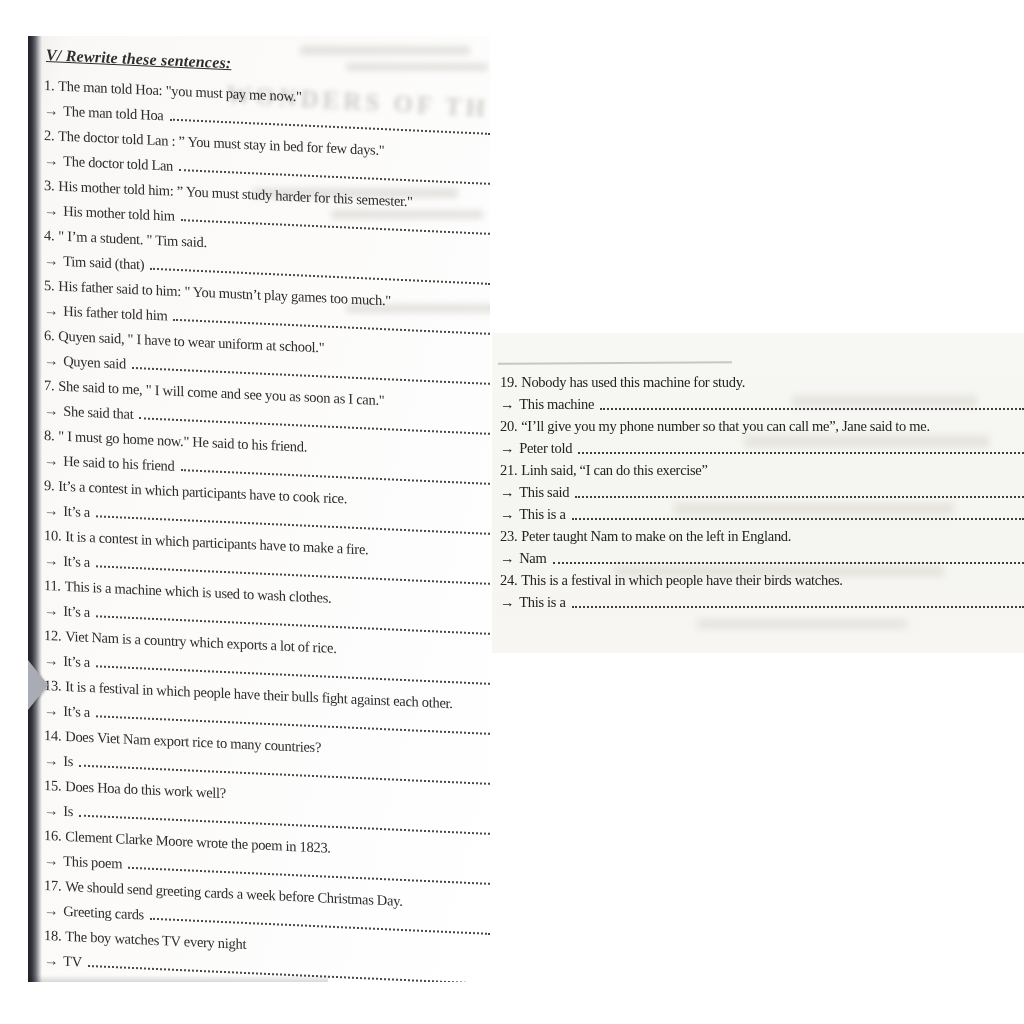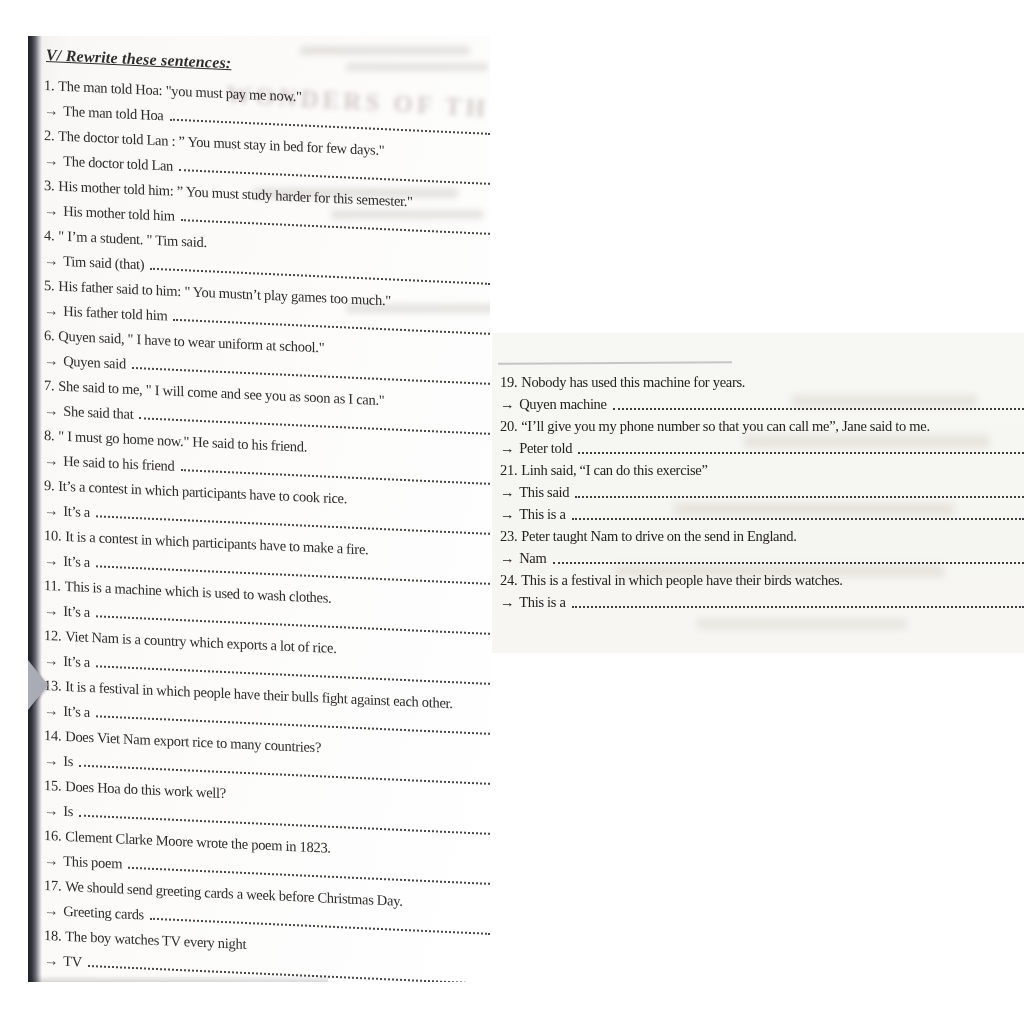--- a/index.html
+++ b/index.html
@@ -297,25 +297,25 @@
     <div class="edge-line"></div>
     <div class="r-smudge r1"></div>
     <div class="r-smudge r2"></div>
     <div class="r-smudge r3"></div>
     <div class="r-smudge r4"></div>
     <div class="r-smudge r5"></div>
     <div class="right-list" id="right-list">
   <div class="qa">
     <div class="row q-row">
       <span class="num">19.</span>
-      <span class="q-text">Nobody has used this machine for years.</span>
-    </div>
-    <div class="row a-row">
-      <span class="arrow">→</span>
-      <span class="a-prefix">Quyen machine</span>
+      <span class="q-text">Nobody has used this machine for study.</span>
+    </div>
+    <div class="row a-row">
+      <span class="arrow">→</span>
+      <span class="a-prefix">This machine</span>
       <span class="dots"></span>
     </div>
   </div>
 
   <div class="qa">
     <div class="row q-row">
       <span class="num">20.</span>
       <span class="q-text">“I’ll give you my phone number so that you can call me”, Jane said to me.</span>
     </div>
     <div class="row a-row">
@@ -341,21 +341,21 @@
     <div class="row a-row">
       <span class="arrow">→</span>
       <span class="a-prefix">This is a</span>
       <span class="dots"></span>
     </div>
   </div>
 
   <div class="qa">
     <div class="row q-row">
       <span class="num">23.</span>
-      <span class="q-text">Peter taught Nam to drive on the send in England.</span>
+      <span class="q-text">Peter taught Nam to make on the left in England.</span>
     </div>
     <div class="row a-row">
       <span class="arrow">→</span>
       <span class="a-prefix">Nam</span>
       <span class="dots"></span>
     </div>
   </div>
 
   <div class="qa">
     <div class="row q-row">

